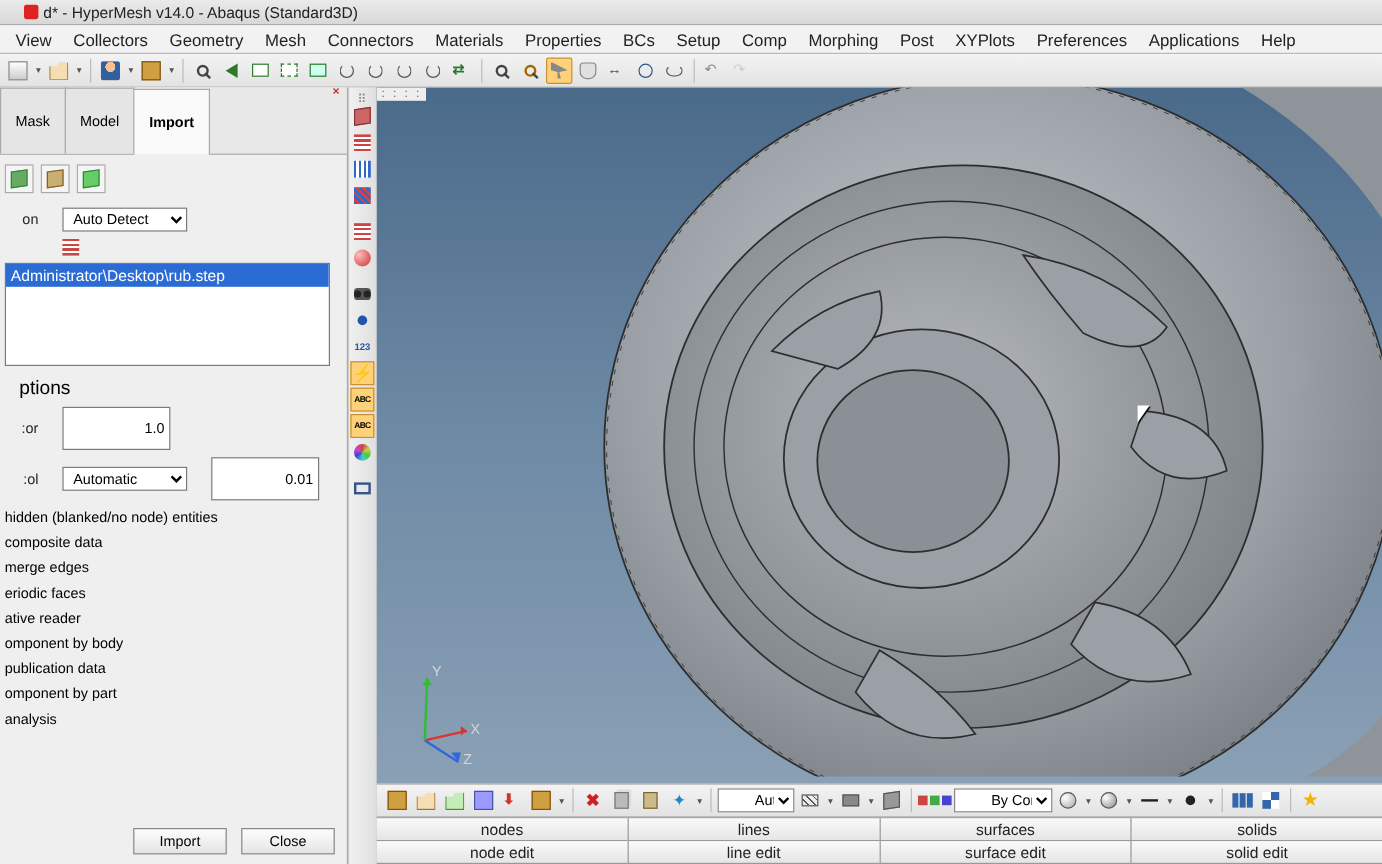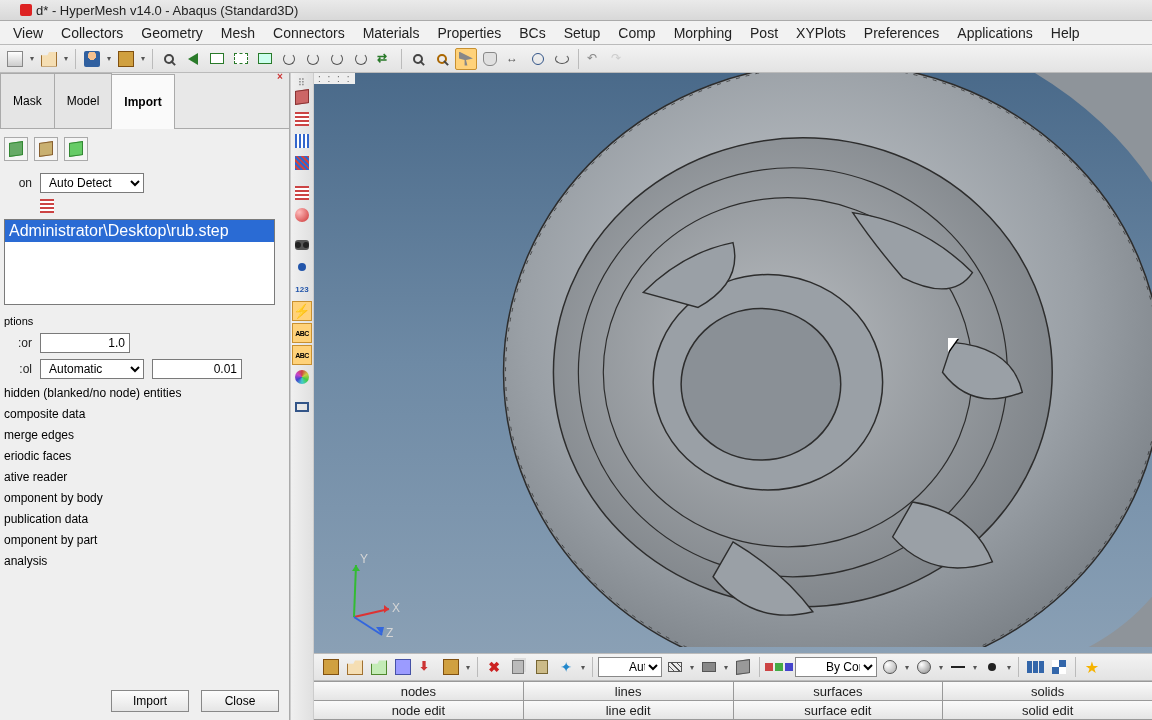--- a/index.html
+++ b/index.html
@@ -66,30 +66,30 @@
 
 
 .left-panel { width: 290px; border-right: 1px solid #aaa; background: #efefef; display: flex; flex-direction: column; position: relative; }
 .panel-close { position: absolute; right: 2px; top: -2px; width: 10px; height: 10px; color: #c33; font-weight: bold; font-size: 10px; cursor: pointer; }
 .tabs { display: flex; border-bottom: 1px solid #aaa; background: #e8e8e8; }
 .tab { padding: 20px 12px; border: 1px solid #aaa; border-bottom: none; background: #e5e5e5; margin-right: -1px; font-size: 12px; cursor:default; }
 .tab.active { background: #fafafa; font-weight: bold; position:relative; top:1px; }
 .panel-body { padding: 8px 4px; flex: 1; overflow: hidden; }
 .type-icons { display: flex; gap: 6px; margin-bottom: 12px; }
 .type-icons .ti { width: 24px; height: 24px; border:1px solid #aaa; display:flex;align-items:center;justify-content:center; background:#f5f5f5; }
-.field-row { display: flex; align-items: center; margin-bottom: 6px; gap:8px; }
+.field-row { display: flex; align-items: center; margin-bottom: 6px; gap:20px; }
 .field-row label { width: 28px; text-align: right; font-size:12px; color:#222; overflow:hidden; white-space:nowrap; }
 .field-row label.trunc { direction:rtl; }
 select.combo, input.txt { border: 1px solid #7a7a7a; background: #fff; font-size: 12px; height: 20px; padding: 1px 4px; }
 select.combo { width: 104px; }
 .file-btn { width:14px;height:14px; display:inline-block; }
 .file-list { border: 1px solid #7a7a7a; background: #fff; height: 86px; margin: 4px 10px 10px 0; overflow:hidden; }
-.file-list .sel { background: #2a6bd4; color: #fff; padding: 2px 4px; font-size: 16px; white-space: nowrap; }
-.section-label { font-size:11px; margin: 6px 0 6px 0; }
-input.num { width: 90px; text-align: right; height:20px; border:1px solid #7a7a7a; background:#fff; padding:1px 4px; font-size:12px; }
+.file-list .sel { background: #2a6bd4; color: #fff; padding: 2px 4px; font-size: 13px; white-space: nowrap; }
+.section-label { font-size:16px; margin: 6px 0 6px 12px; }
+input.num { width: 90px; text-align: right; height:36px; border:1px solid #7a7a7a; background:#fff; padding:1px 4px; font-size:12px; }
 .chk-row { font-size:12px; margin: 7px 0; white-space:nowrap; overflow:hidden; }
 .btn-row { position:absolute; bottom: 8px; right: 10px; display:flex; gap:12px; }
 .btn-row button { width: 78px; height: 22px; border:1px solid #888; background: linear-gradient(#fdfdfd,#e5e5e5); font-size:12px; }
 
 
 .handle-dots { height: 8px; display:flex; justify-content:center; gap:2px; color:#888; font-size:10px; letter-spacing:1px; }
 
 
 .vtb { width: 24px; background: linear-gradient(90deg,#f0f0f0,#e0e0e0); border-left: 1px solid #ccc; border-right: 1px solid #ccc; display:flex; flex-direction:column; align-items:center; padding-top:4px; gap:2px; }
 .vtb .vbtn { width:20px; height:20px; display:flex; align-items:center; justify-content:center; border:1px solid transparent; }

